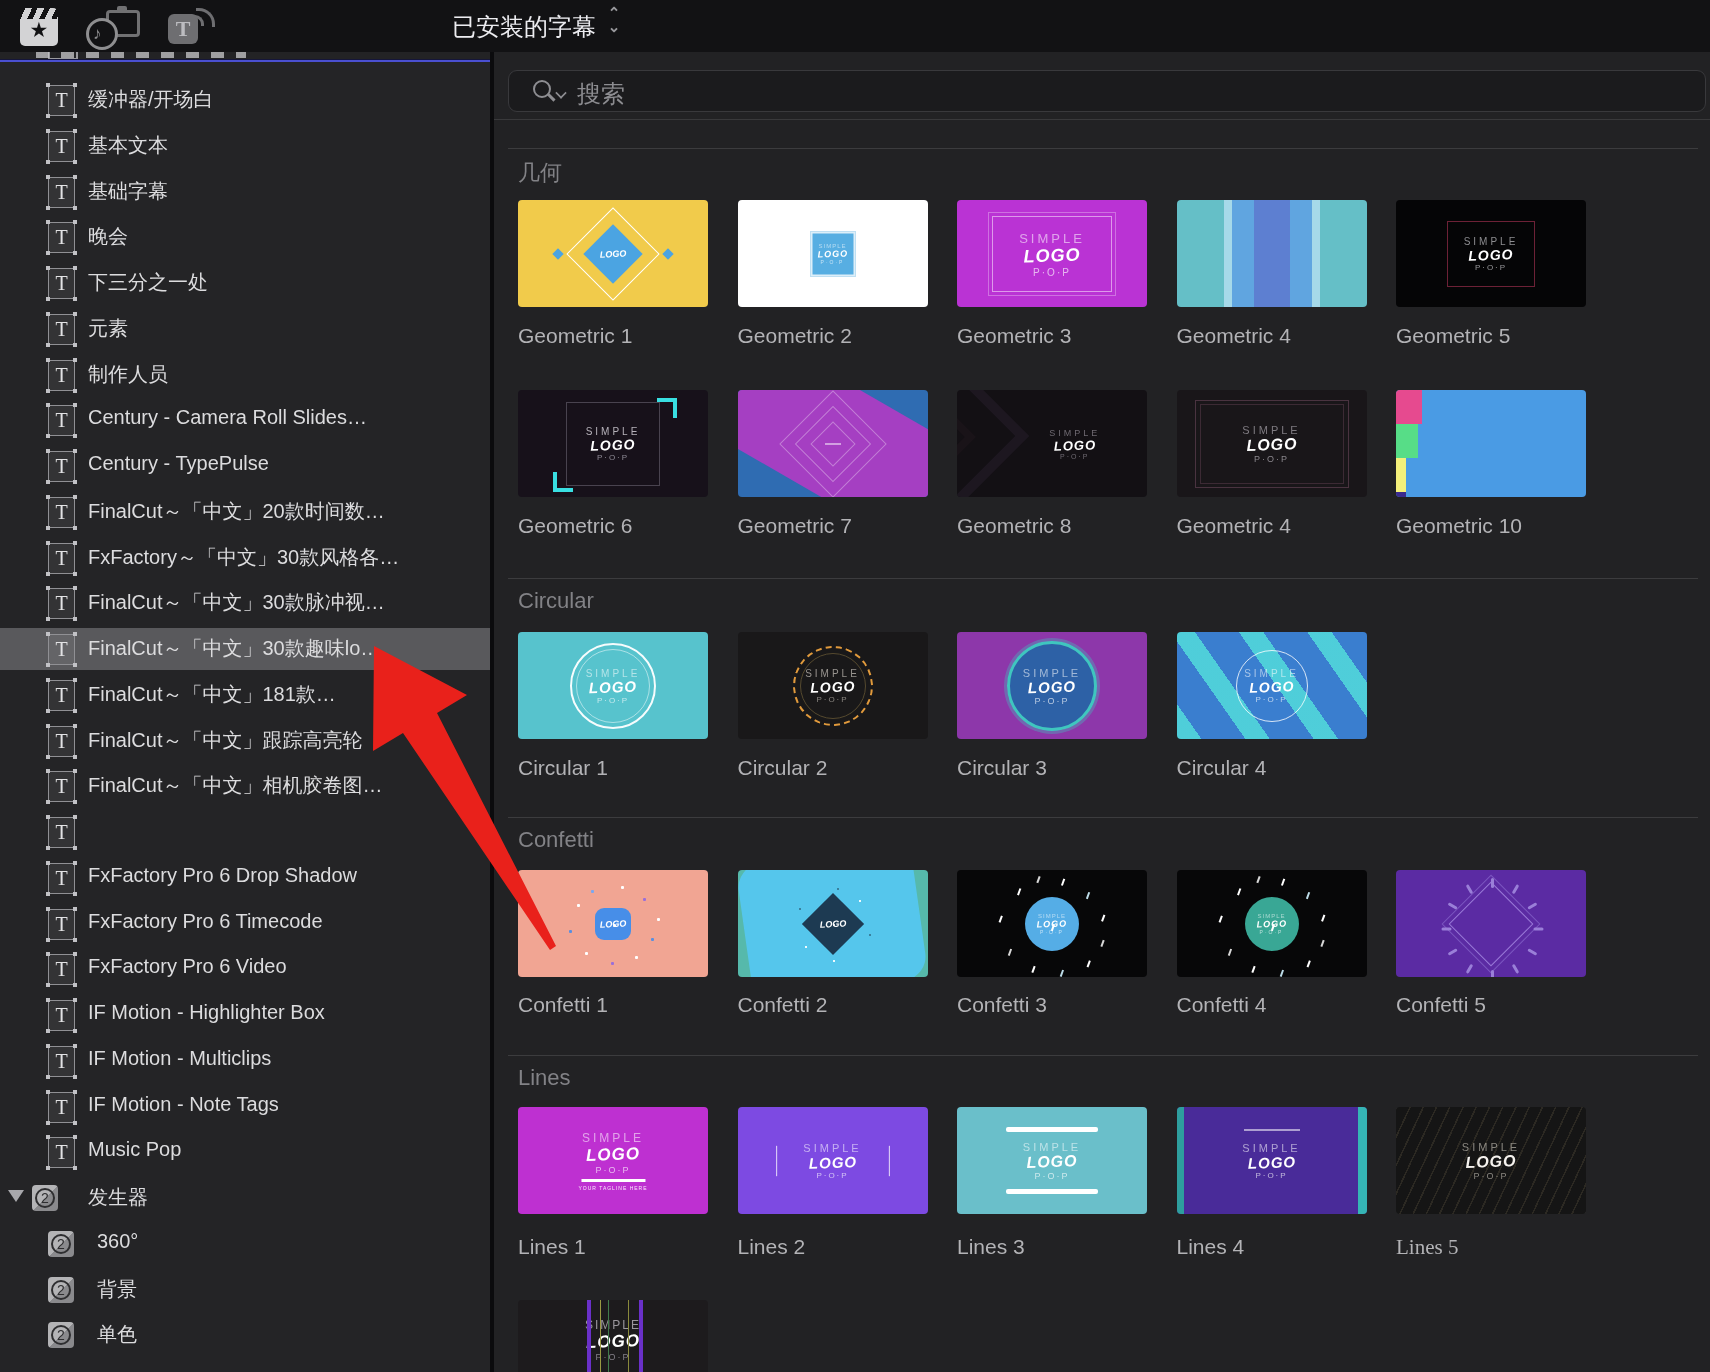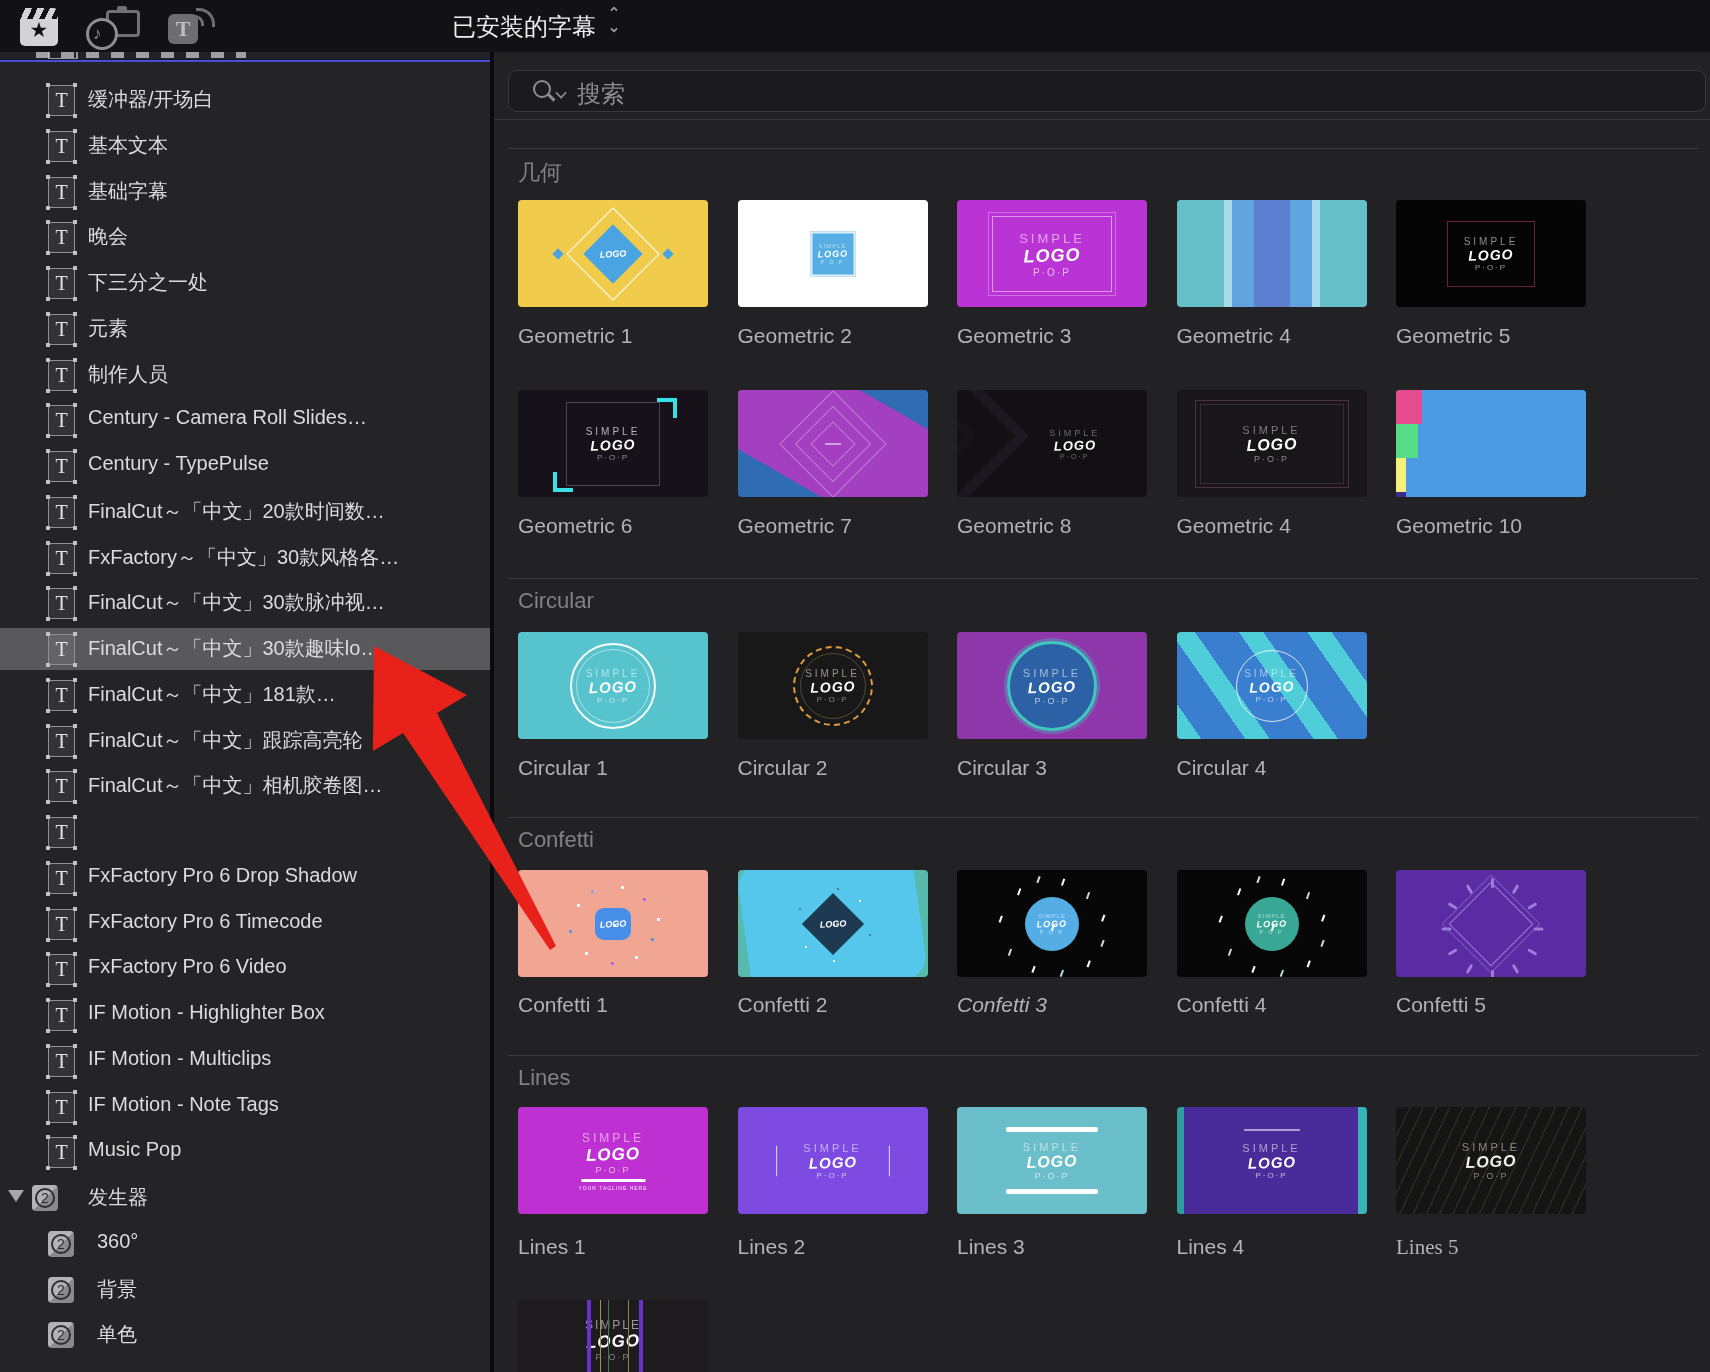--- a/index.html
+++ b/index.html
@@ -511,21 +511,21 @@
         <div class="tlabel" style="left: 243.5px; top: 941px;">Confetti 2</div>
         <div class="thumb t-cf3" style="left: 463px; top: 818px;">
           <div class="disc3"></div>
           <div class="specksW"></div>
           <div class="stack mini">
             <span class="w-simple">SIMPLE</span>
             <span class="w-logo">LOGO</span>
             <span class="w-pop">P·O·P</span>
           </div>
         </div>
-        <div class="tlabel" style="left: 463px; top: 941px; font-style: italic;">Confetti 3</div>
+        <div class="tlabel" style="left: 463px; top: 941px;">Confetti 3</div>
         <div class="thumb t-cf4" style="left: 682.5px; top: 818px;">
           <div class="disc4"></div>
           <div class="specksW"></div>
           <div class="stack mini">
             <span class="w-simple">SIMPLE</span>
             <span class="w-logo">LOGO</span>
             <span class="w-pop">P·O·P</span>
           </div>
         </div>
         <div class="tlabel" style="left: 682.5px; top: 941px;">Confetti 4</div>

